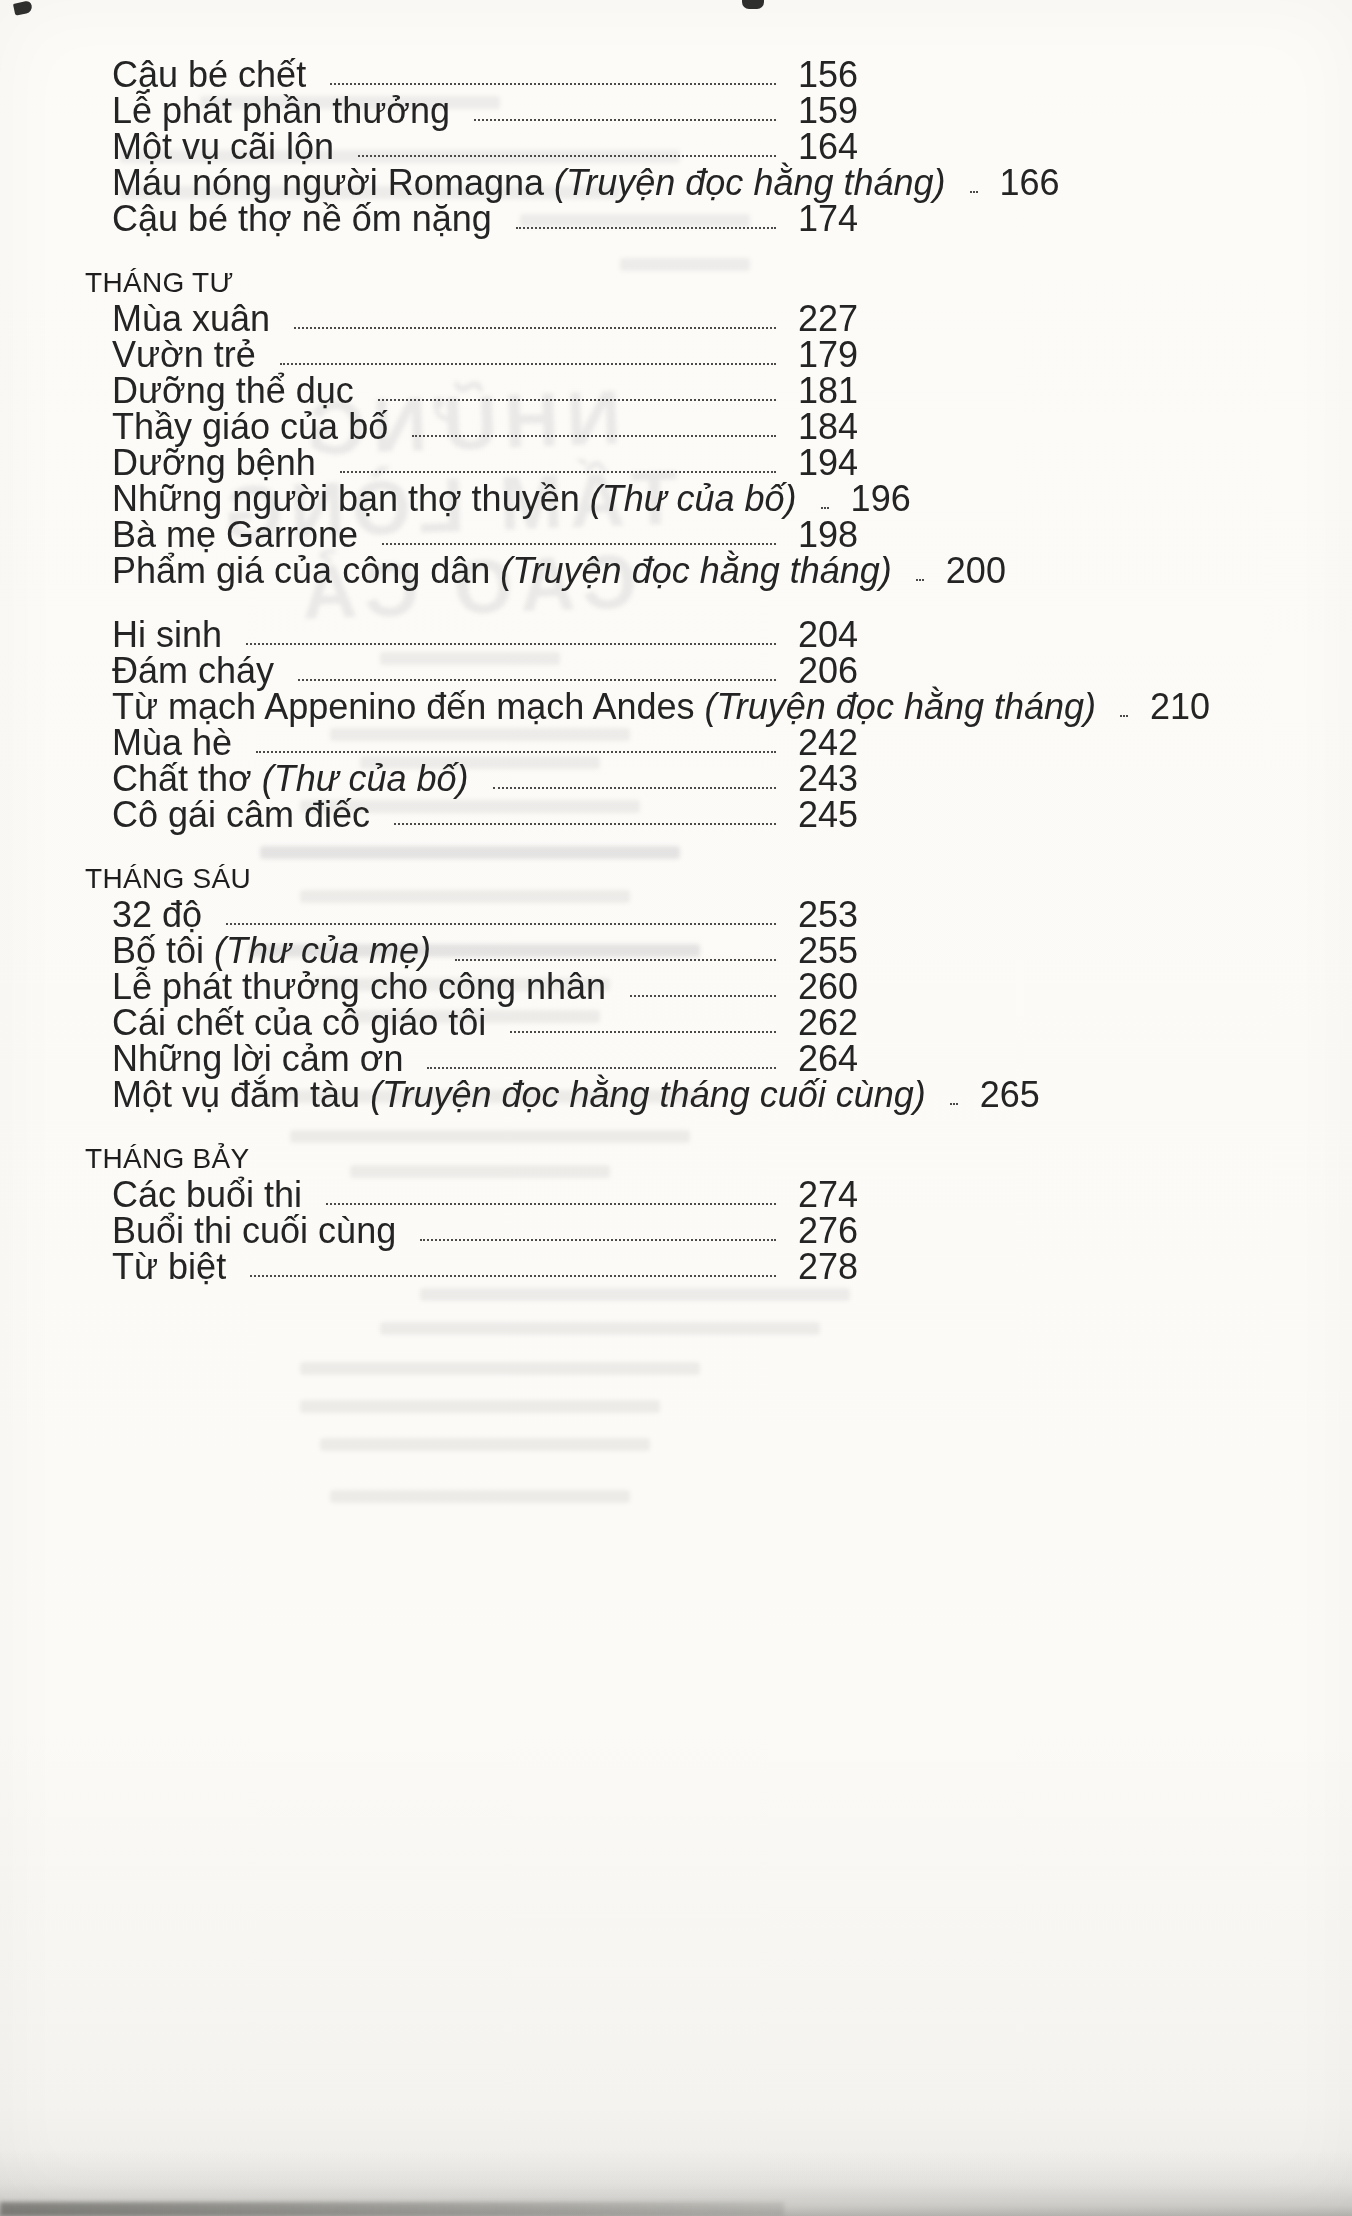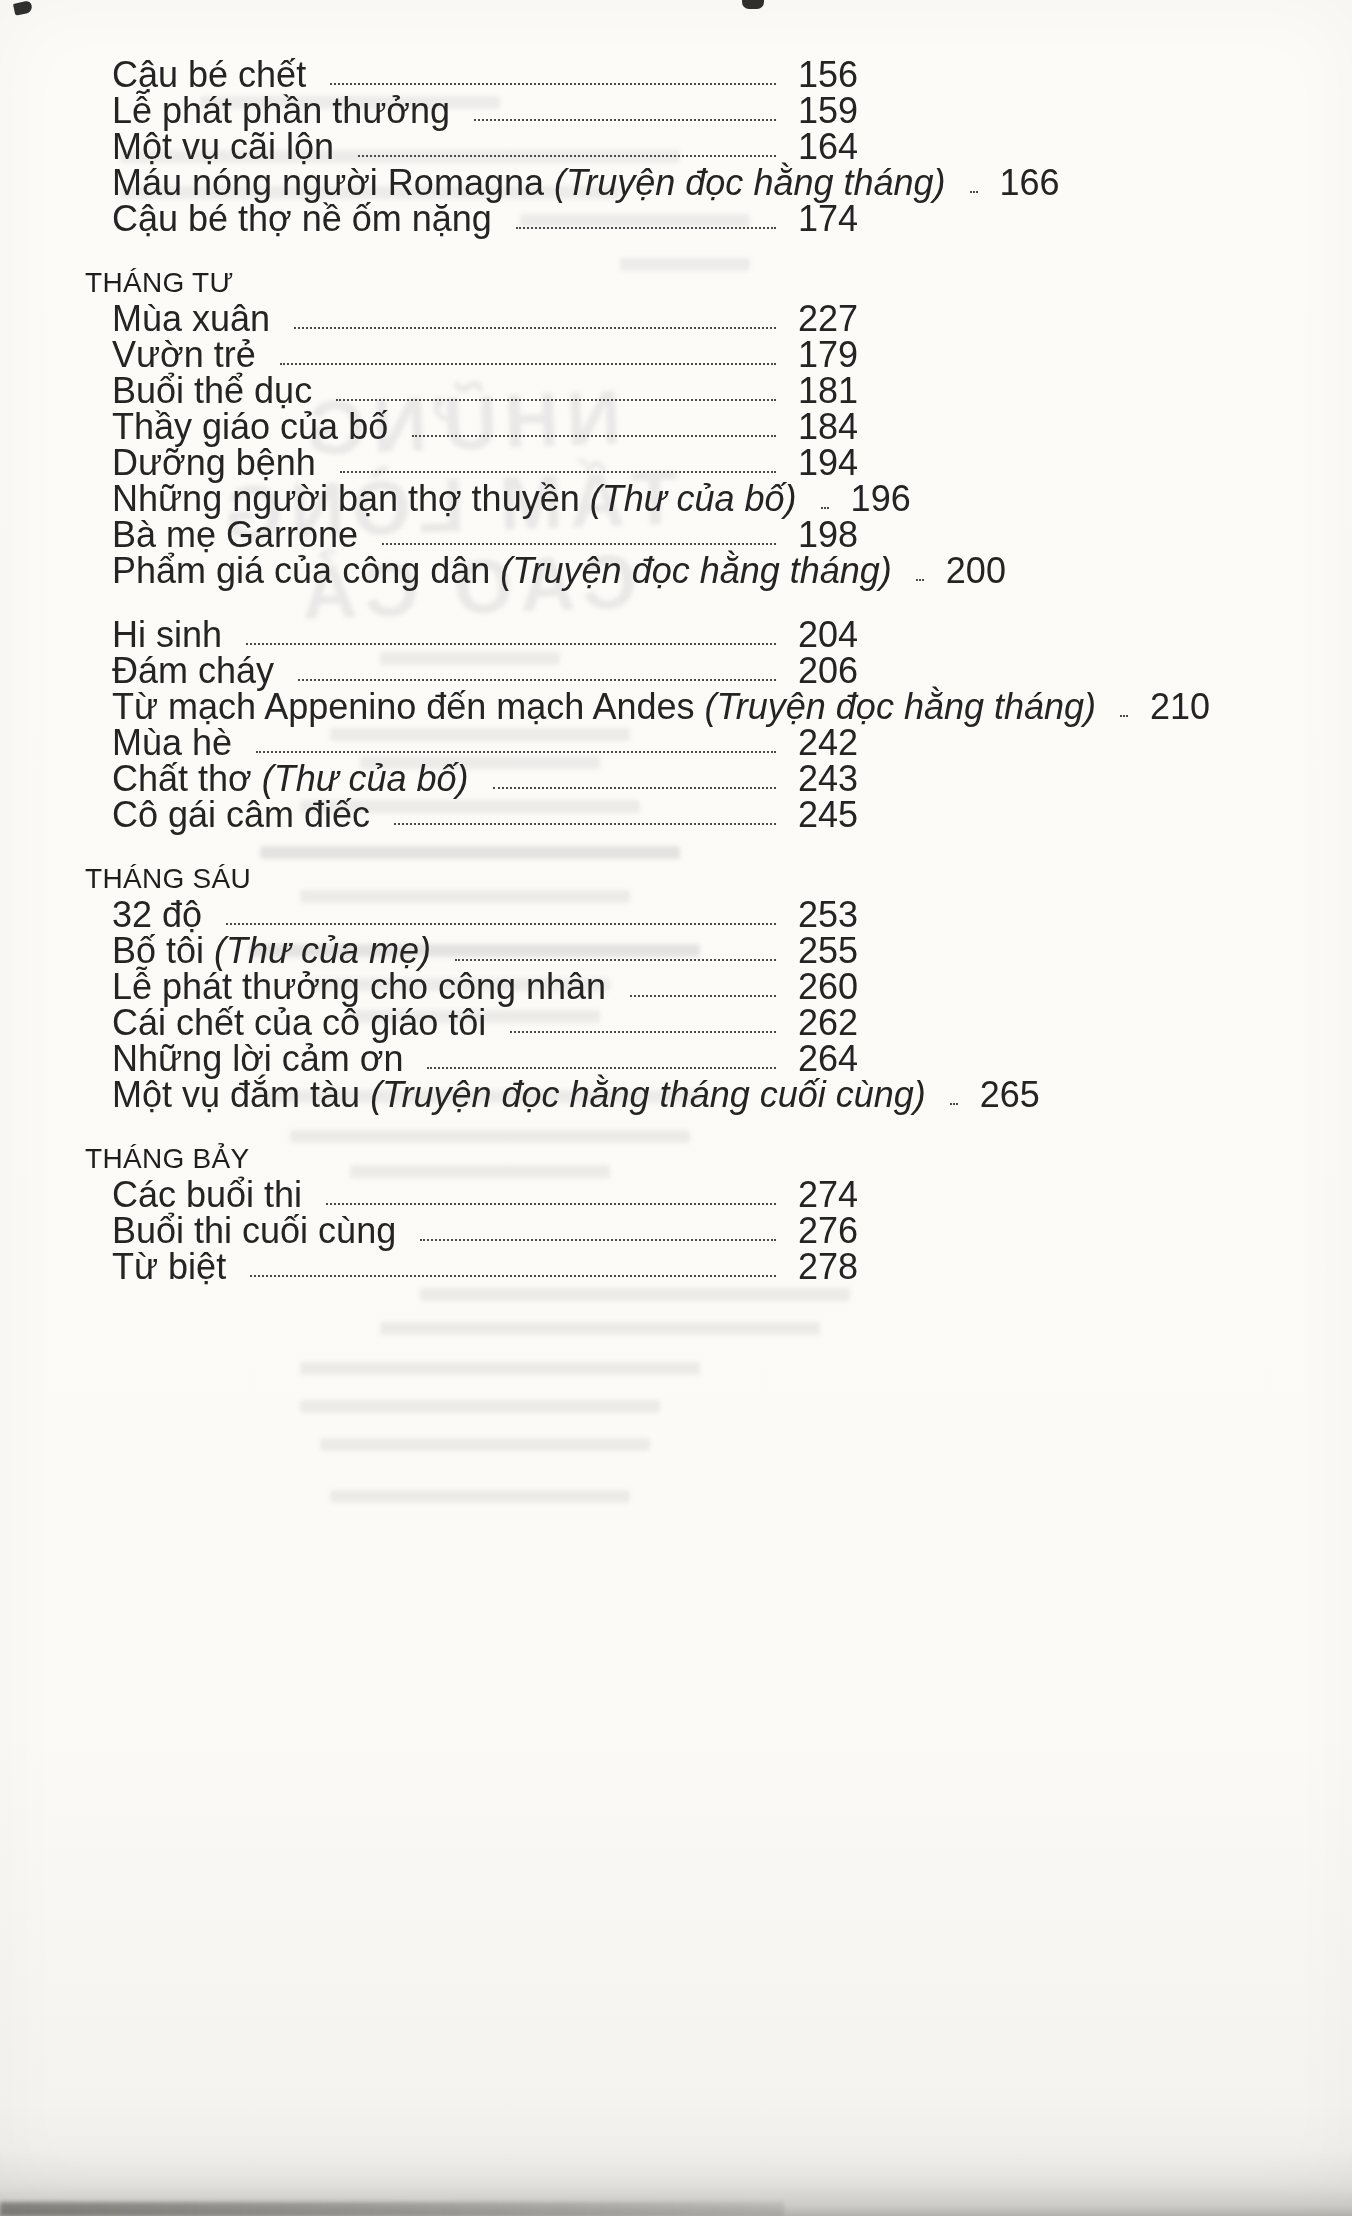--- a/index.html
+++ b/index.html
@@ -145,21 +145,21 @@
         <span class="t">Mùa xuân</span>
         <span class="leader"></span>
         <span class="pg">227</span>
       </div>
       <div class="entry">
         <span class="t">Vườn trẻ</span>
         <span class="leader"></span>
         <span class="pg">179</span>
       </div>
       <div class="entry">
-        <span class="t">Buổi thể dục</span>
+        <span class="t">Dưỡng thể dục</span>
         <span class="leader"></span>
         <span class="pg">181</span>
       </div>
       <div class="entry">
         <span class="t">Thầy giáo của bố</span>
         <span class="leader"></span>
         <span class="pg">184</span>
       </div>
       <div class="entry">
         <span class="t">Dưỡng bệnh</span>

